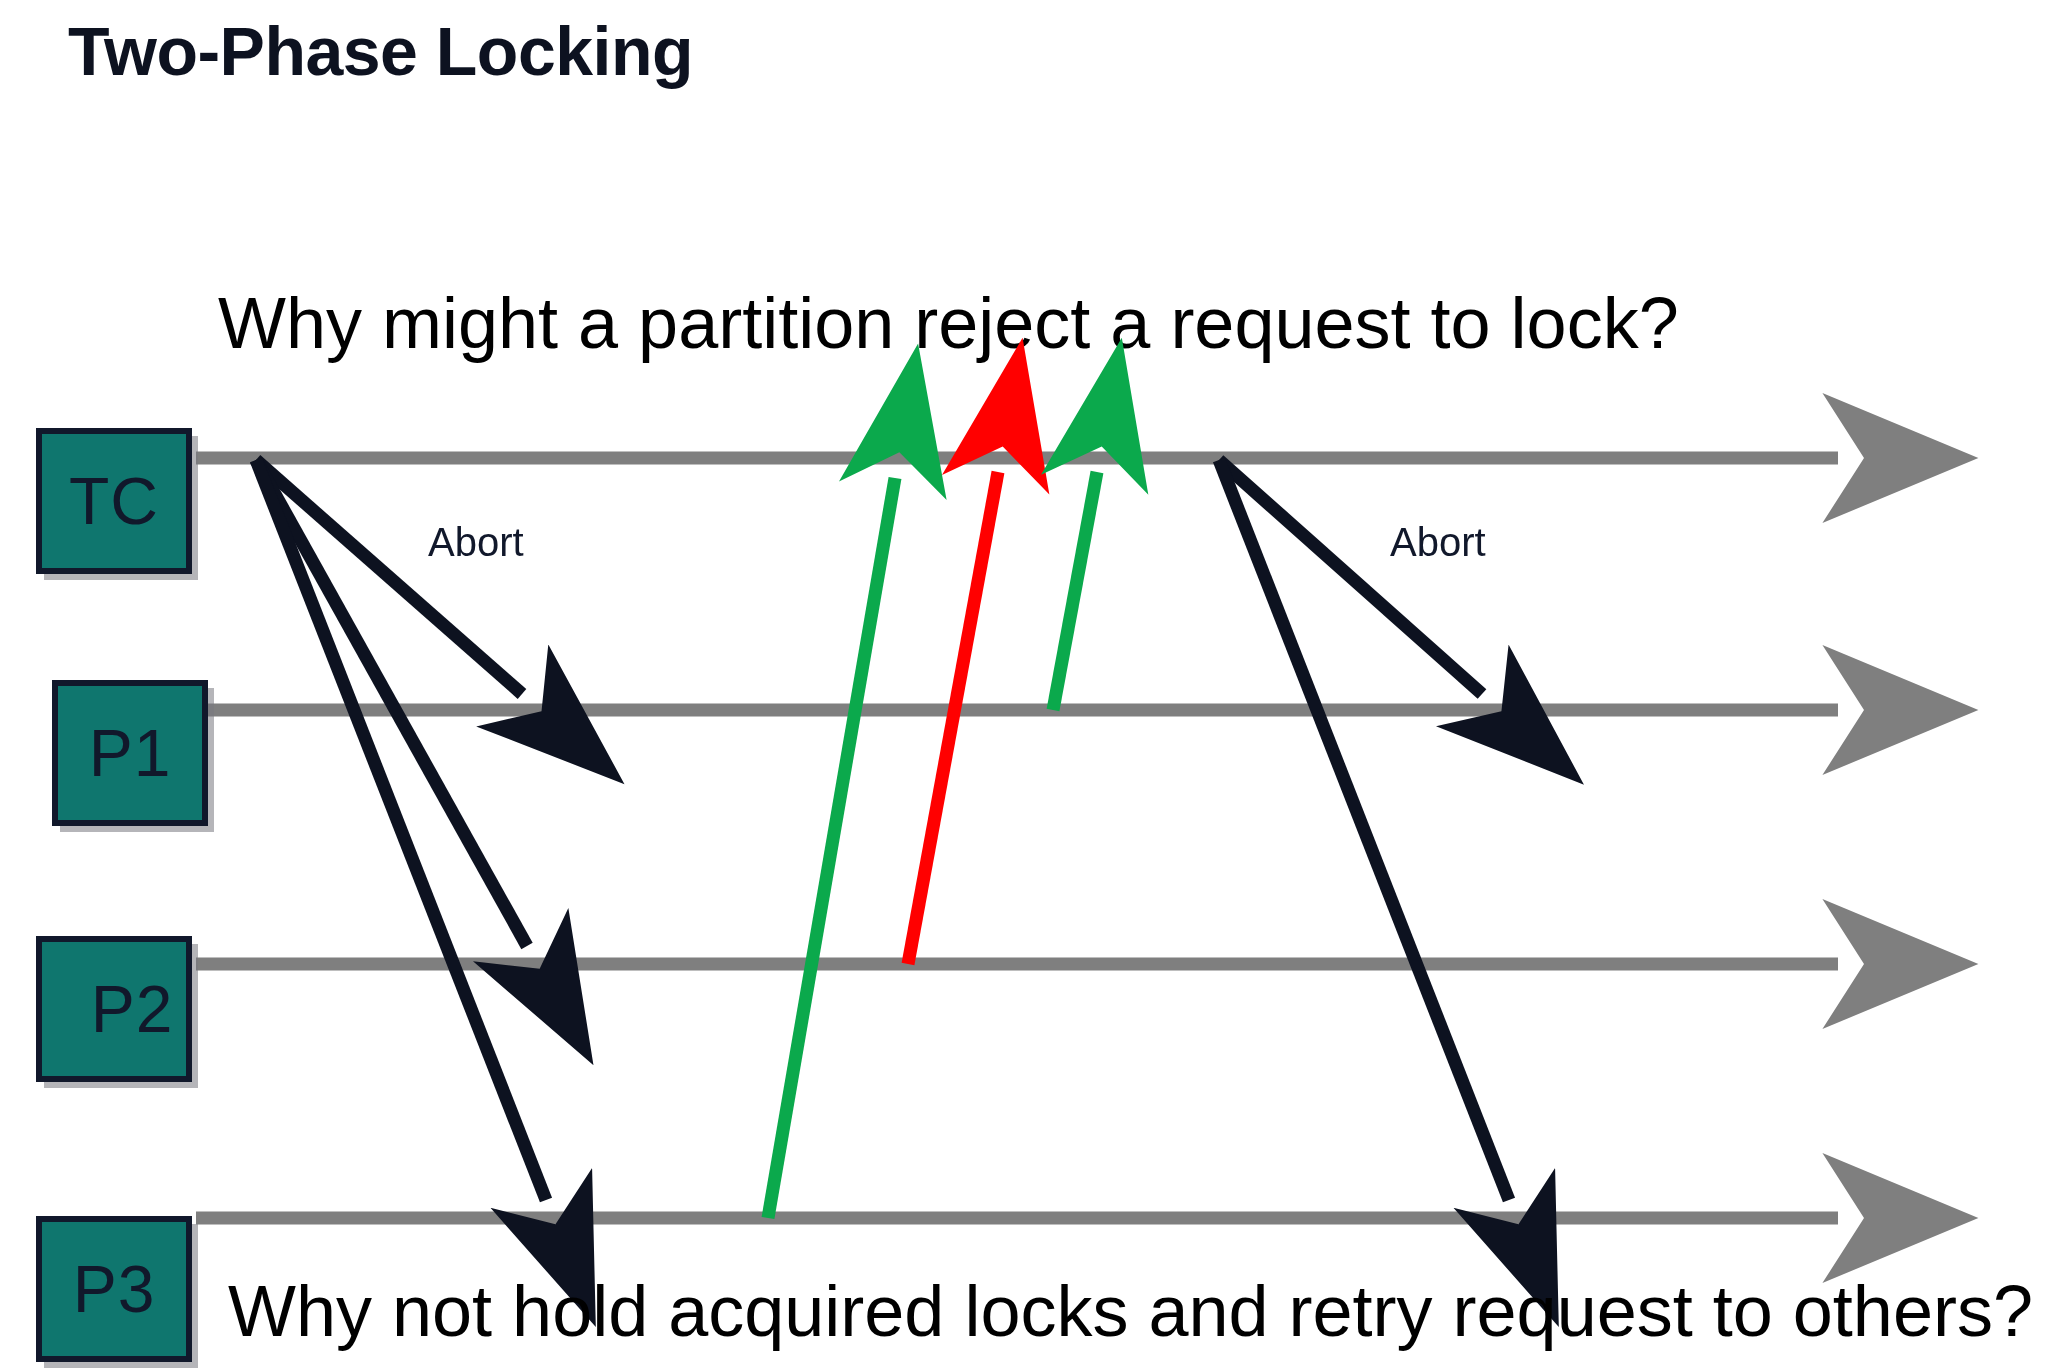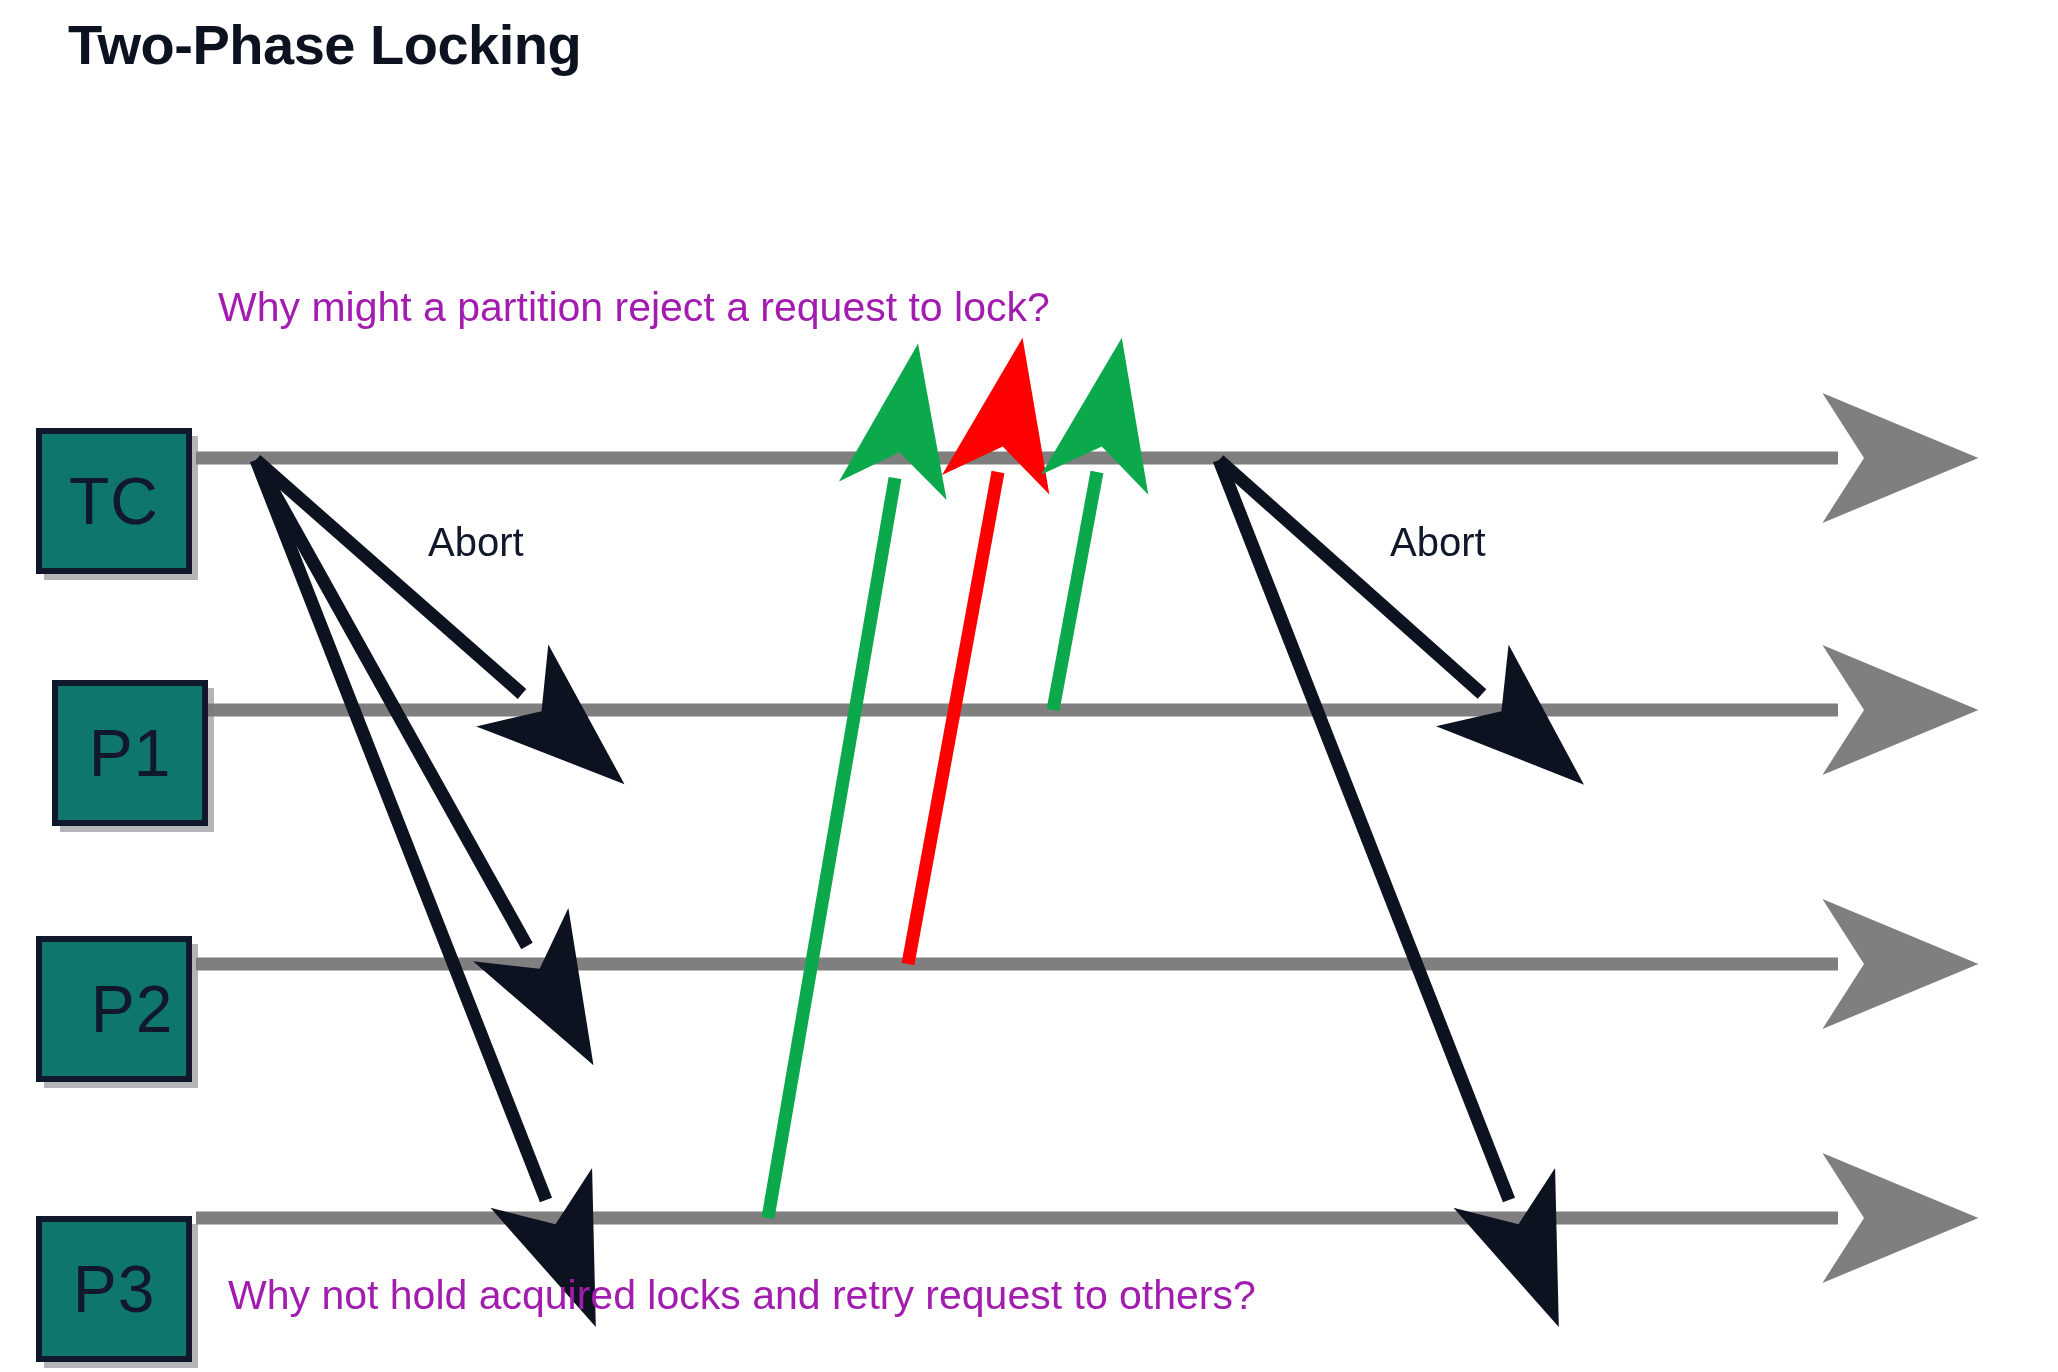--- a/index.html
+++ b/index.html
@@ -20,33 +20,33 @@
     width: 2058px;
     height: 1372px;
     background: #ffffff;
   }
   .slide-title {
     position: absolute;
     left: 68px;
     top: 14px;
     font-family: "Liberation Sans", sans-serif;
     font-weight: bold;
-    font-size: 56px;
+    font-size: 68px;
     line-height: 1.1;
     color: #0d1220;
     letter-spacing: -0.5px;
     white-space: nowrap;
   }
   .question {
     position: absolute;
     font-family: "Liberation Sans", sans-serif;
     font-weight: normal;
-    font-size: 41px;
+    font-size: 72px;
     line-height: 1.05;
-    color: #a21caf;
+    color: #000000;
     white-space: nowrap;
   }
   #question-top { left: 218px; top: 286px; }
   #question-bottom { left: 228px; top: 1274px; }
 
   .node-box {
     position: absolute;
     box-sizing: border-box;
     width: 156px;
     height: 146px;

